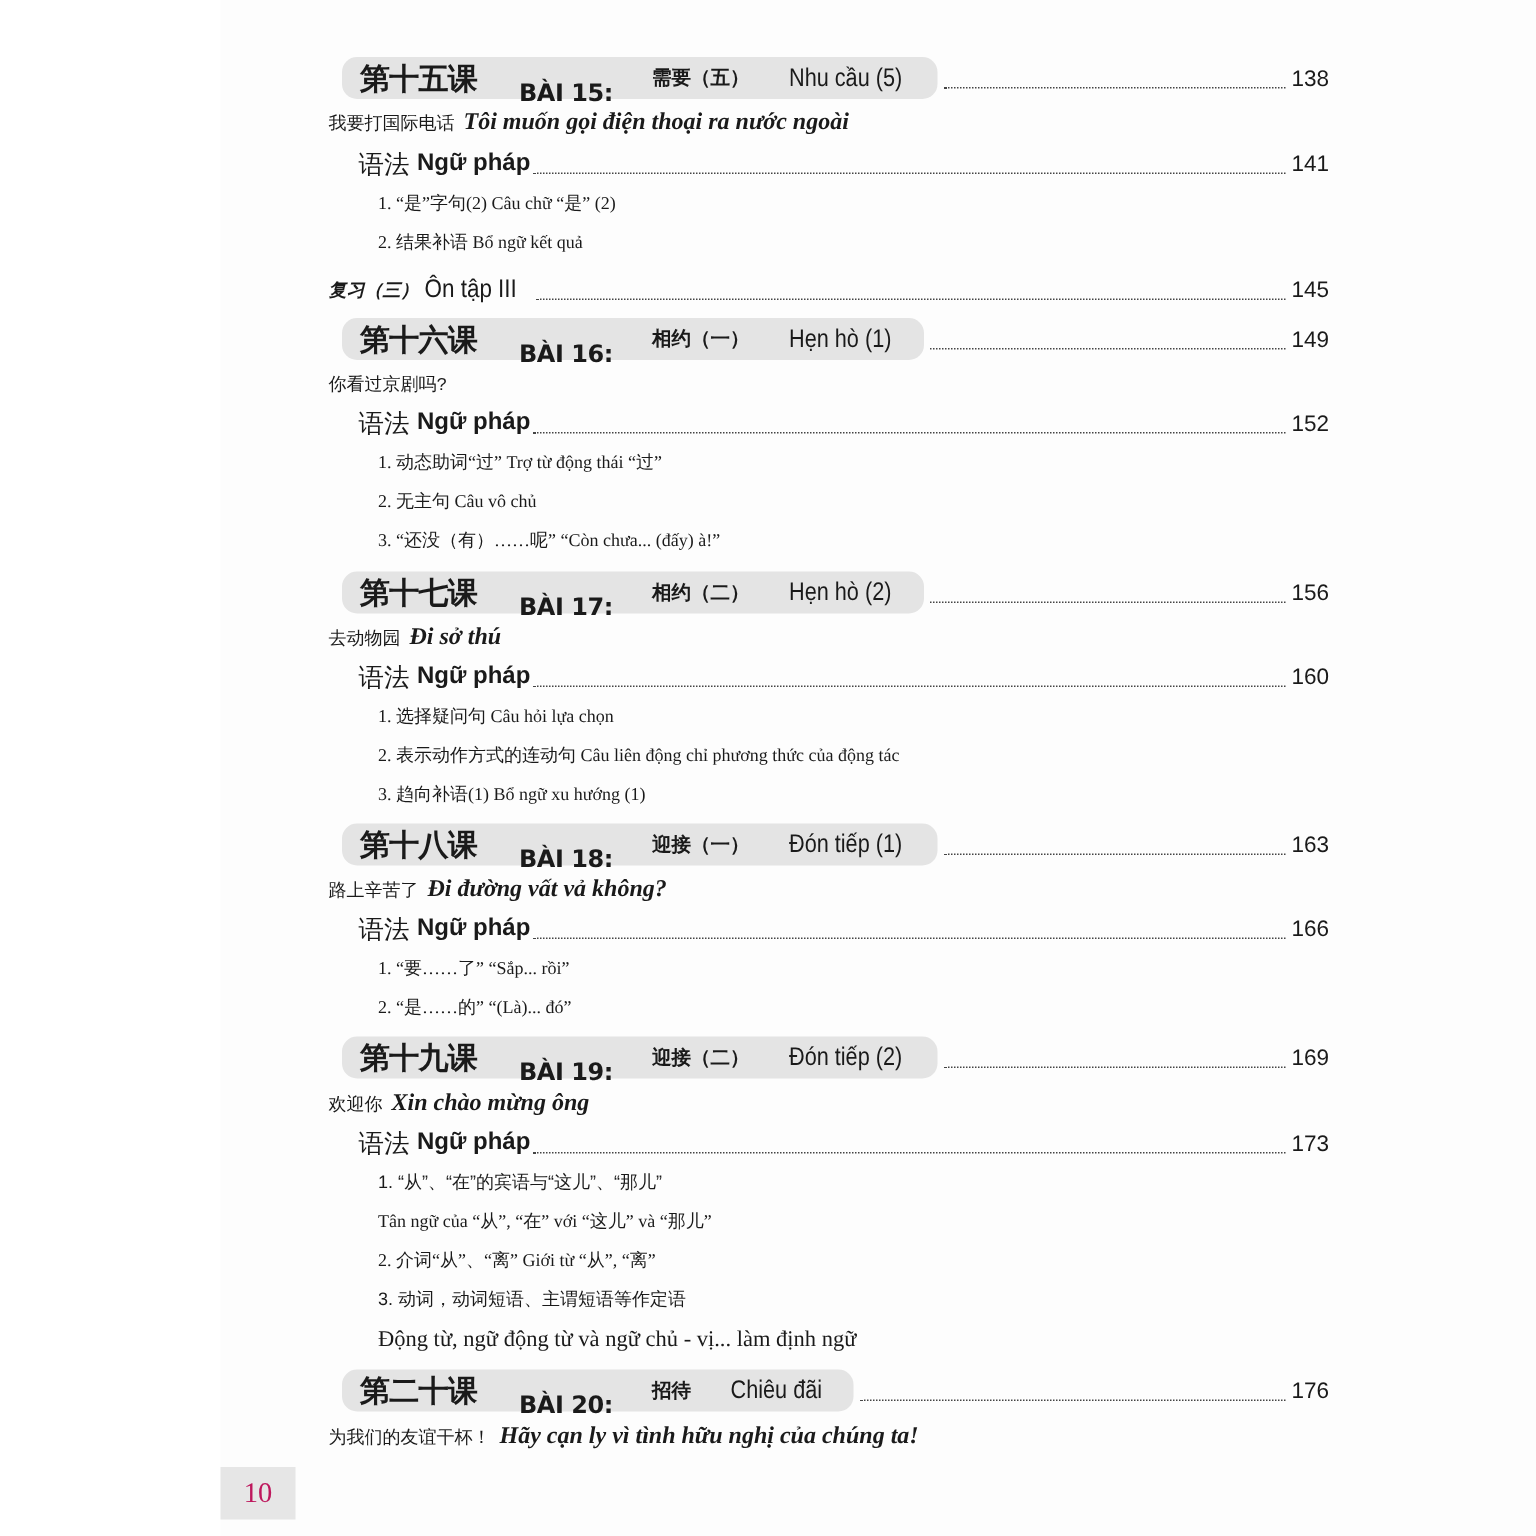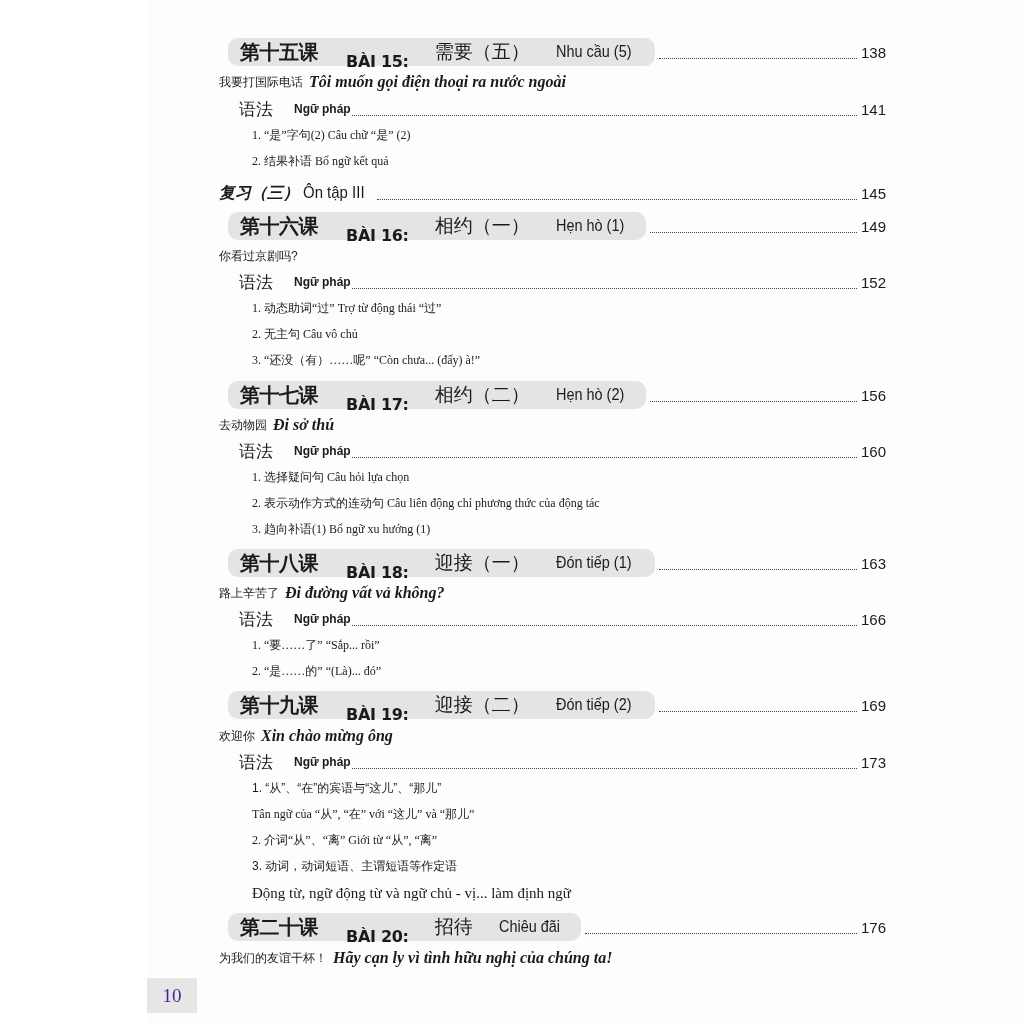--- a/index.html
+++ b/index.html
@@ -19,47 +19,47 @@
     display: flex; align-items: center; white-space: nowrap;
   }
   
   .lesson { left: 81px; width: 658px; }
   .pill {
     background: #e4e4e4; border-radius: 10px; padding: 0 10px 0 12px;
     height: 28px; display: flex; align-items: center; flex: 0 0 auto; gap: 20px;
   }
   .pill .zh { font-family: "DejaVu Serif", serif; font-weight: bold; font-size: 20px; letter-spacing: -0.5px; }
   .pill .bai { font-family: "DejaVu Sans", sans-serif; font-weight: bold; font-size: 16px; margin-left: 8px; letter-spacing: -0.3px; margin-top: 18px; }
-  .pill .zh2 { font-family: "DejaVu Sans", sans-serif; font-weight: normal; font-size: 19px; margin-left: 6px; }
+  .pill .zh2 { font-family: "DejaVu Sans", sans-serif; font-weight: bold; font-size: 13px; margin-left: 6px; }
   .pill .vi { font-family: "Liberation Sans", sans-serif; font-size: 17px; margin-left: 6px; transform: scaleX(0.85); transform-origin: left center; display: inline-block; }
   .dots {
     flex: 1 1 auto; border-bottom: 1.5px dotted #444; margin: 0 4px; height: 0; align-self: flex-end; margin-bottom: 7px;
   }
   .pg { font-family: "Liberation Sans", sans-serif; font-size: 15px; flex: 0 0 auto; }
   
   .sub { left: 72px; }
   .sub .zh { font-family: Liberation Mono, monospace; font-size: 12px; }
   .sub .vi { font-family: "Liberation Serif", serif; font-style: italic; font-weight: bold; font-size: 16px; margin-left: 6px; }
   
   .gram { left: 92px; width: 647px; }
   .gram .zh { font-family: "DejaVu Serif", serif; font-weight: normal; font-size: 17px; }
-  .gram .vi { font-family: "Liberation Sans", sans-serif; font-weight: bold; font-size: 12px; margin-left: 21px; }
+  .gram .vi { font-family: "Liberation Sans", sans-serif; font-weight: bold; font-size: 16px; margin-left: 5px; }
   .gram .dots { margin-left: 1px; }
   
   .item { left: 105px; }
   .item .txt { font-family: "Liberation Serif", "DejaVu Serif", serif; font-size: 12px; }
   .item .zhbig { font-family: Liberation Sans, sans-serif; font-size: 12px; }
   
   .review { left: 72px; width: 667px; }
-  .review .zh { font-family: "DejaVu Sans", sans-serif; font-weight: bold; font-style: italic; font-size: 16px; }
+  .review .zh { font-family: "DejaVu Sans", sans-serif; font-weight: bold; font-style: italic; font-size: 12px; }
   .review .vi { font-family: "Liberation Sans", sans-serif; font-size: 17px; margin-left: 4px; transform: scaleX(0.88); transform-origin: left center; display: inline-block; }
   .pagenum {
     position: absolute; left: 0; top: 978px; width: 50px; height: 35px;
     background: #e6e6e6; display: flex; align-items: center; justify-content: center;
-    font-family: "Liberation Serif", serif; font-size: 19px; color: #4c1d95;
+    font-family: "Liberation Serif", serif; font-size: 19px; color: #be185d;
   }
 </style>
 </head>
 <body>
 
 <div class="page">
 
   <div class="row lesson" style="top:38px">
     <div class="pill">
       <span class="zh">第十五课</span>

